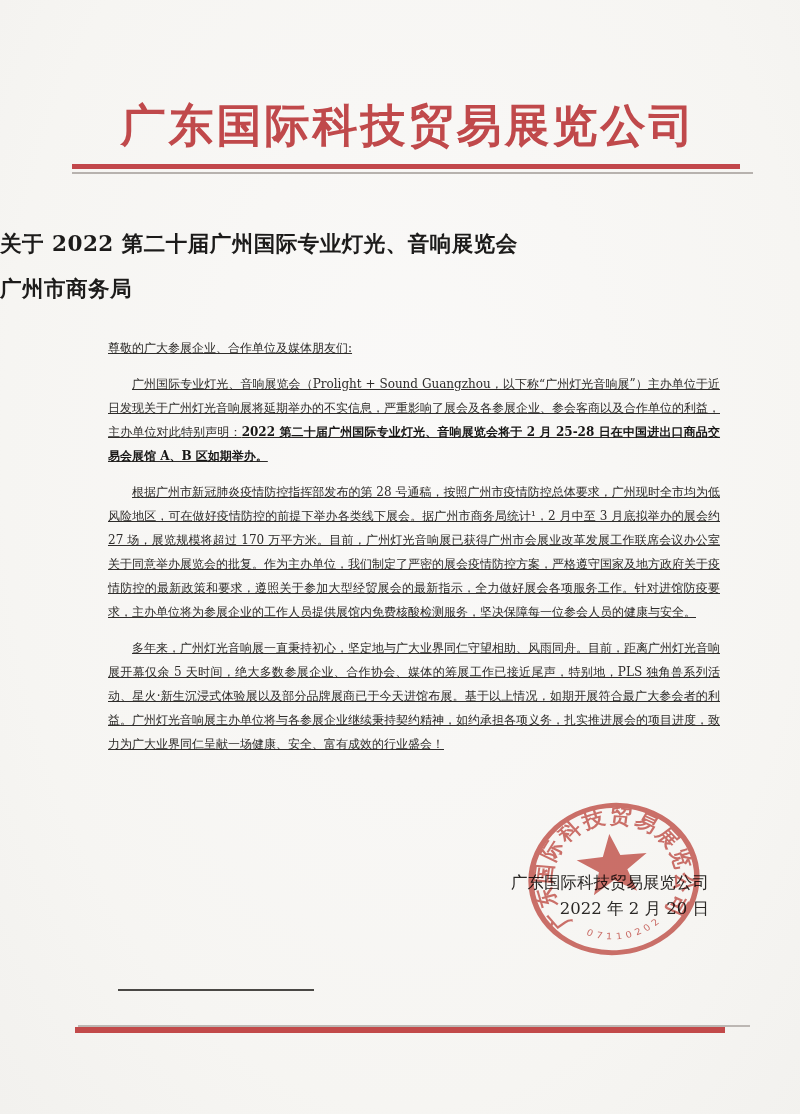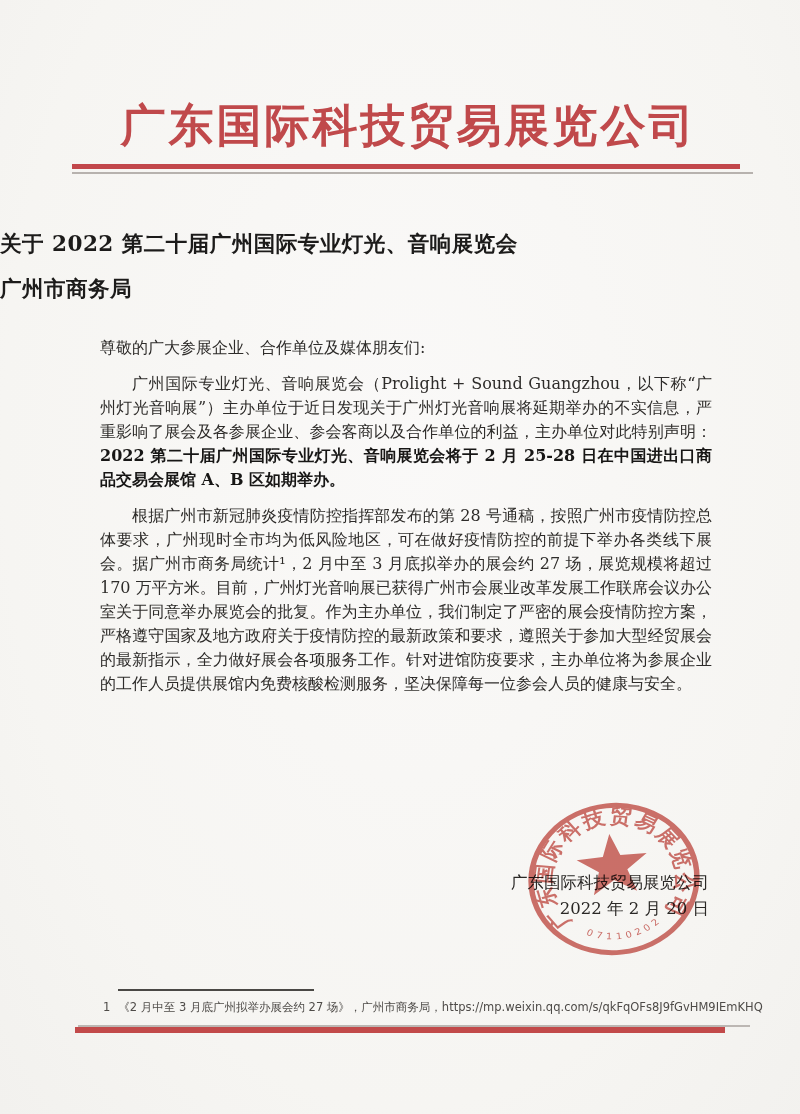--- a/index.html
+++ b/index.html
@@ -27,23 +27,24 @@
   .header-rule-gray{position:absolute;top:172px;left:72px;width:681px;height:2px;background:#b7b2ae;}
   
   .doc-title{
     position:absolute;top:221px;left:0;right:0;
     text-align:left;
     font-size:21.5px;font-weight:700;color:#1c1b1a;
     line-height:45px;letter-spacing:0.5px;
   }
   
   .body-block{
-    position:absolute;top:336px;left:100px;width:624px;
-    font-size:16px;line-height:24px;
+    position:absolute;top:336px;left:108px;width:624px;
+    font-size:12px;line-height:24px;
     text-align:justify;
+    text-decoration:underline;
   }
   .salutation{margin:0 0 12px 0;}
   .para{margin:0 12px 12px 0;text-indent:2em;}
   .para .bold{font-weight:700;color:#171615;}
   
   .signature{
     position:absolute;top:870px;right:108px;
     text-align:right;
     font-size:16.5px;line-height:25.5px;
     color:#2a2826;
@@ -84,20 +85,21 @@
 
   <div class="doc-title">
     <div>关于 2022 第二十届广州国际专业灯光、音响展览会</div>
     <div>广州市商务局</div>
   </div>
 
   <div class="body-block">
     <p class="salutation">尊敬的广大参展企业、合作单位及媒体朋友们:</p>
     <p class="para"><span>广州国际专业灯光、音响展览会（Prolight + Sound Guangzhou，以下称“广州灯光音响展”）主办单位于近日发现关于广州灯光音响展将延期举办的不实信息，严重影响了展会及各参展企业、参会客商以及合作单位的利益，主办单位对此特别声明：</span><span class="bold">2022 第二十届广州国际专业灯光、音响展览会将于 2 月 25-28 日在中国进出口商品交易会展馆 A、B 区如期举办。</span></p>
     <p class="para"><span>根据广州市新冠肺炎疫情防控指挥部发布的第 28 号通稿，按照广州市疫情防控总体要求，广州现时全市均为低风险地区，可在做好疫情防控的前提下举办各类线下展会。据广州市商务局统计¹，2 月中至 3 月底拟举办的展会约 27 场，展览规模将超过 170 万平方米。目前，广州灯光音响展已获得广州市会展业改革发展工作联席会议办公室关于同意举办展览会的批复。作为主办单位，我们制定了严密的展会疫情防控方案，严格遵守国家及地方政府关于疫情防控的最新政策和要求，遵照关于参加大型经贸展会的最新指示，全力做好展会各项服务工作。针对进馆防疫要求，主办单位将为参展企业的工作人员提供展馆内免费核酸检测服务，坚决保障每一位参会人员的健康与安全。</span></p>
+    <p class="para"><span>多年来，广州灯光音响展一直秉持初心，坚定地与广大业界同仁守望相助、风雨同舟。目前，距离广州灯光音响展开幕仅余 5 天时间，绝大多数参展企业、合作协会、媒体的筹展工作已接近尾声，特别地，PLS 独角兽系列活动、星火·新生沉浸式体验展以及部分品牌展商已于今天进馆布展。基于以上情况，如期开展符合最广大参会者的利益。广州灯光音响展主办单位将与各参展企业继续秉持契约精神，如约承担各项义务，扎实推进展会的项目进度，致力为广大业界同仁呈献一场健康、安全、富有成效的行业盛会！</span></p>
   </div>
 
   <div class="signature">
     <div>广东国际科技贸易展览公司</div>
     <div>2022 年 2 月 20 日</div>
   </div>
 
   <svg class="seal" viewBox="-88 -88 176 176" preserveAspectRatio="none">
     <defs>
       <path id="sealArcTop" d="M -44.5 44.5 A 63 63 0 1 1 44.5 44.5" fill="none"></path>
@@ -107,20 +109,17 @@
     <polygon fill="currentcolor" transform="translate(0,-14)" points="0,-37 8.8,-12.1 35.2,-11.4 14.3,4.6 21.7,29.9 0,15 -21.7,29.9 -14.3,4.6 -35.2,-11.4 -8.8,-12.1"></polygon>
     <text class="seal-ring-text">
       <textPath href="#sealArcTop" startOffset="2">广东国际科技贸易展览公司</textPath>
     </text>
     <text class="seal-code">
       <textPath href="#sealArcBottom" startOffset="10">071102028</textPath>
     </text>
   </svg>
 
   <div class="footnote-sep"></div>
-  <div class="footnote">
-    <span class="marker">1</span><span>《2 月中至 3 月底广州拟举办展会约 27 场》，广州市商务局，https://mp.weixin.qq.com/s/qkFqOFs8J9fGvHM9IEmKHQ</span>
-  </div>
 
   <div class="footer-rule-gray"></div>
   <div class="footer-rule-red"></div>
 
 </div>
 
 </body></html>

